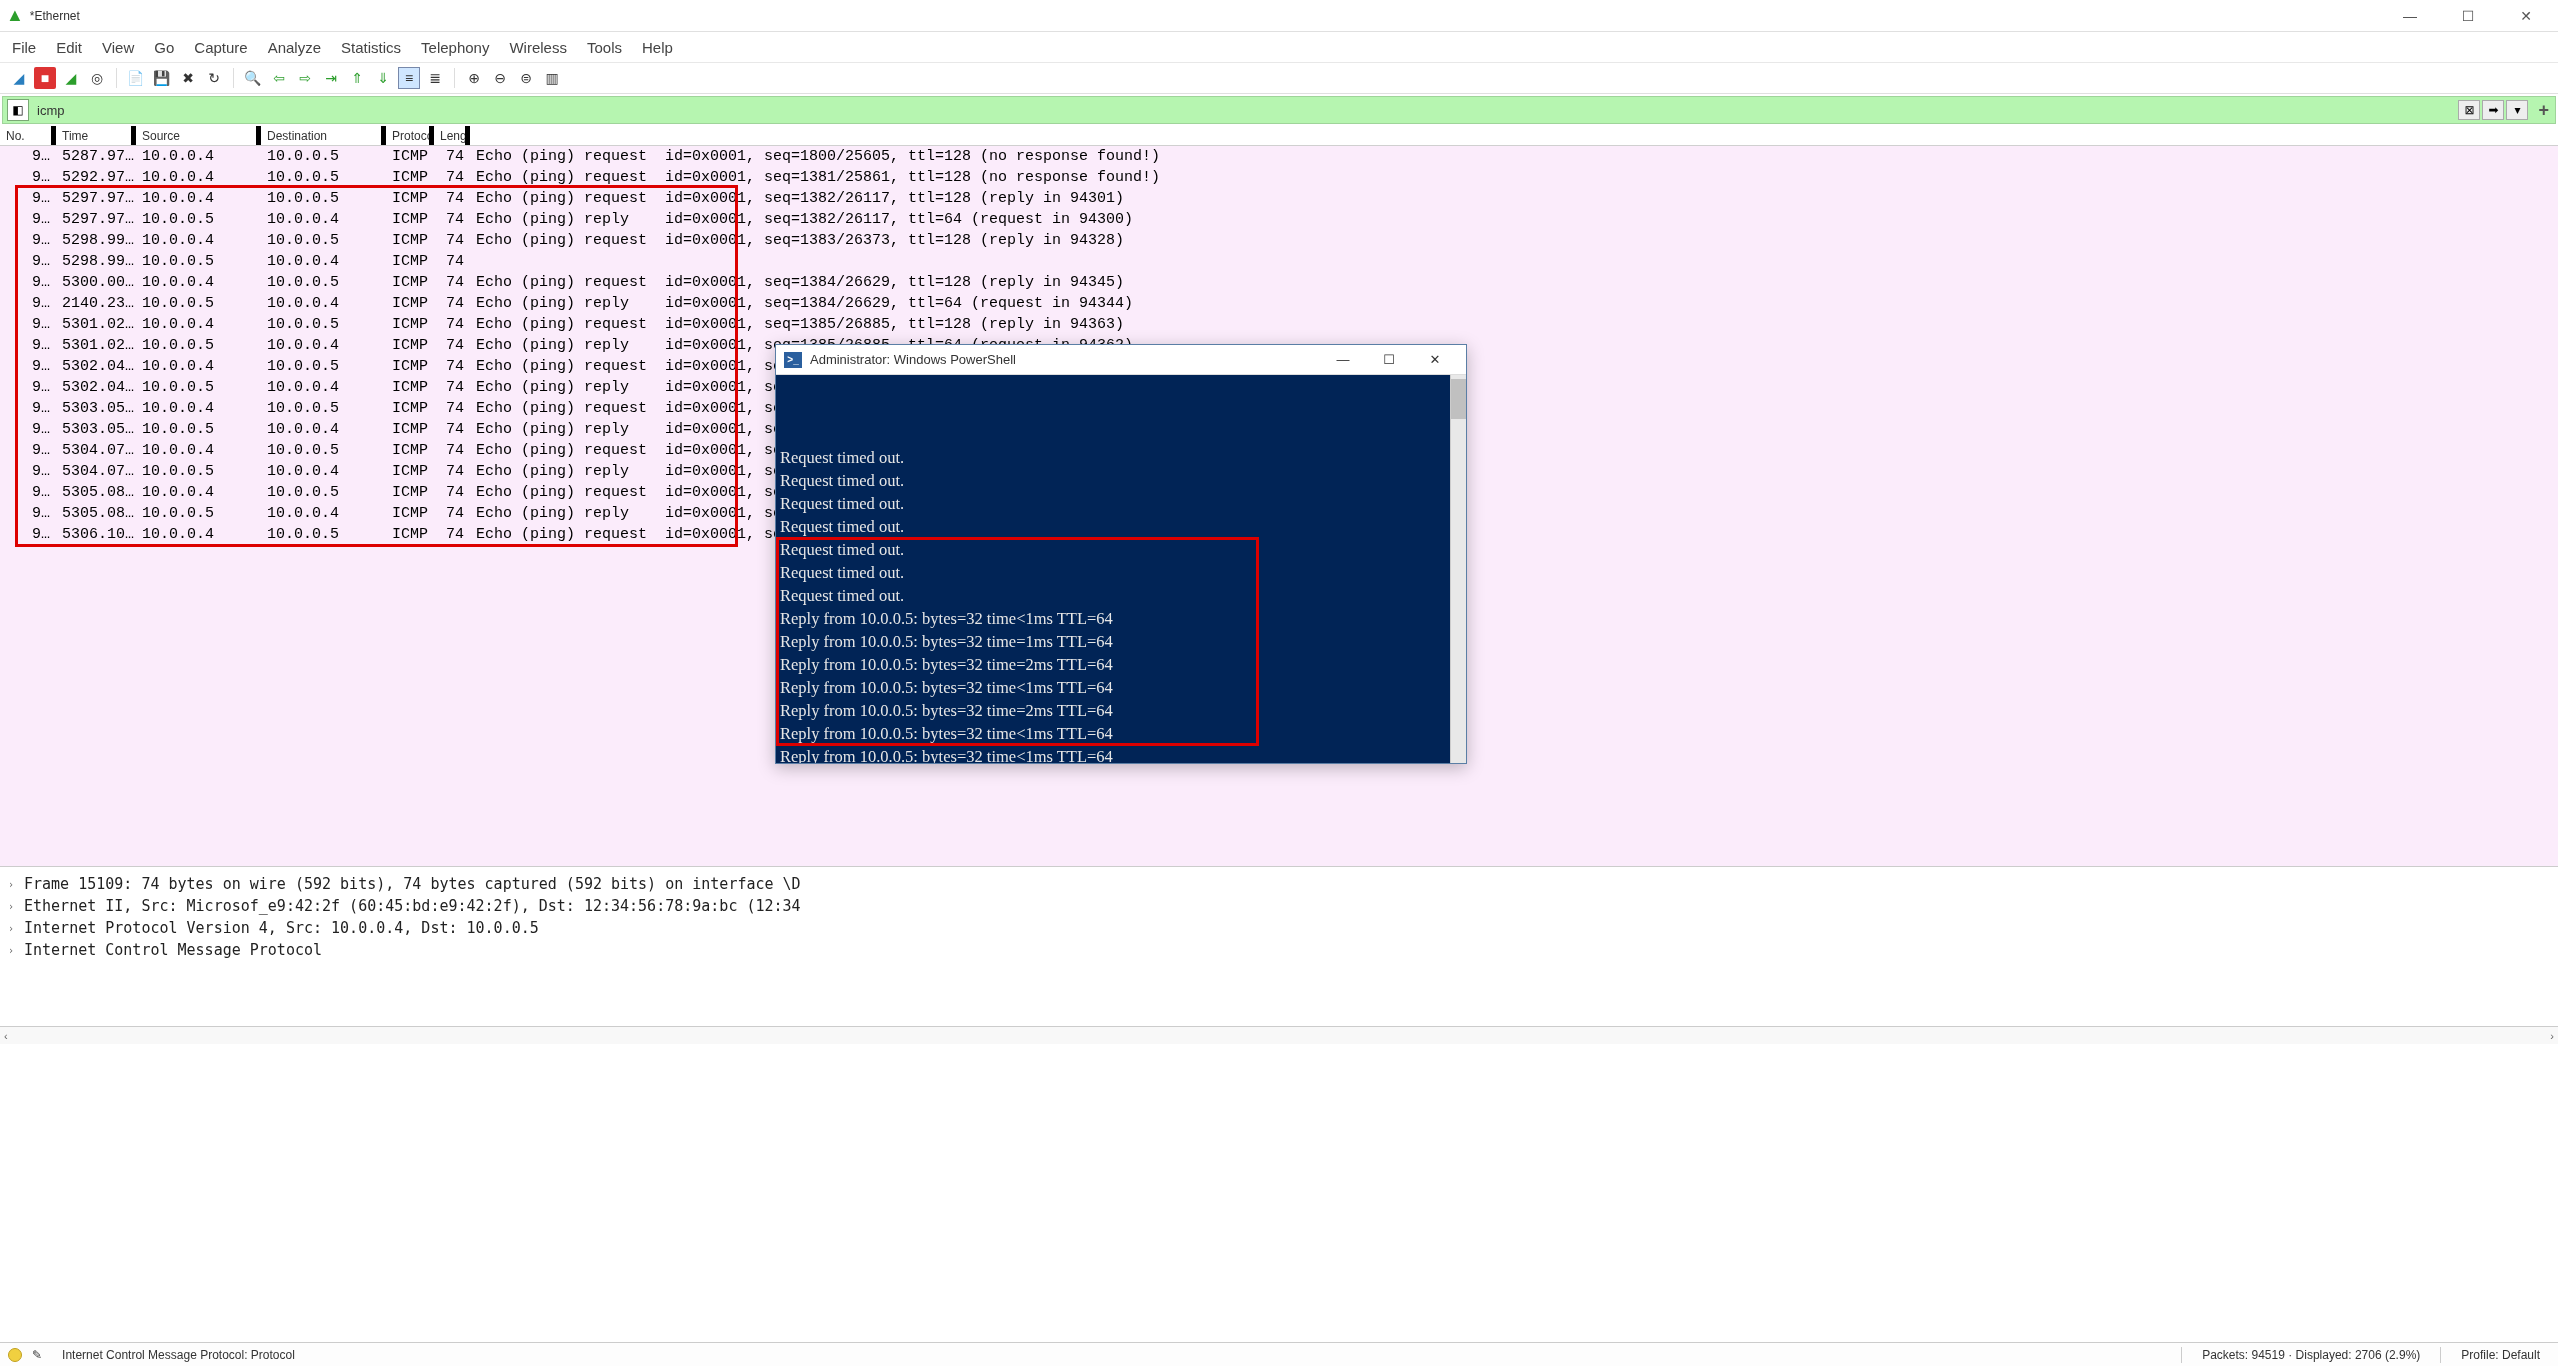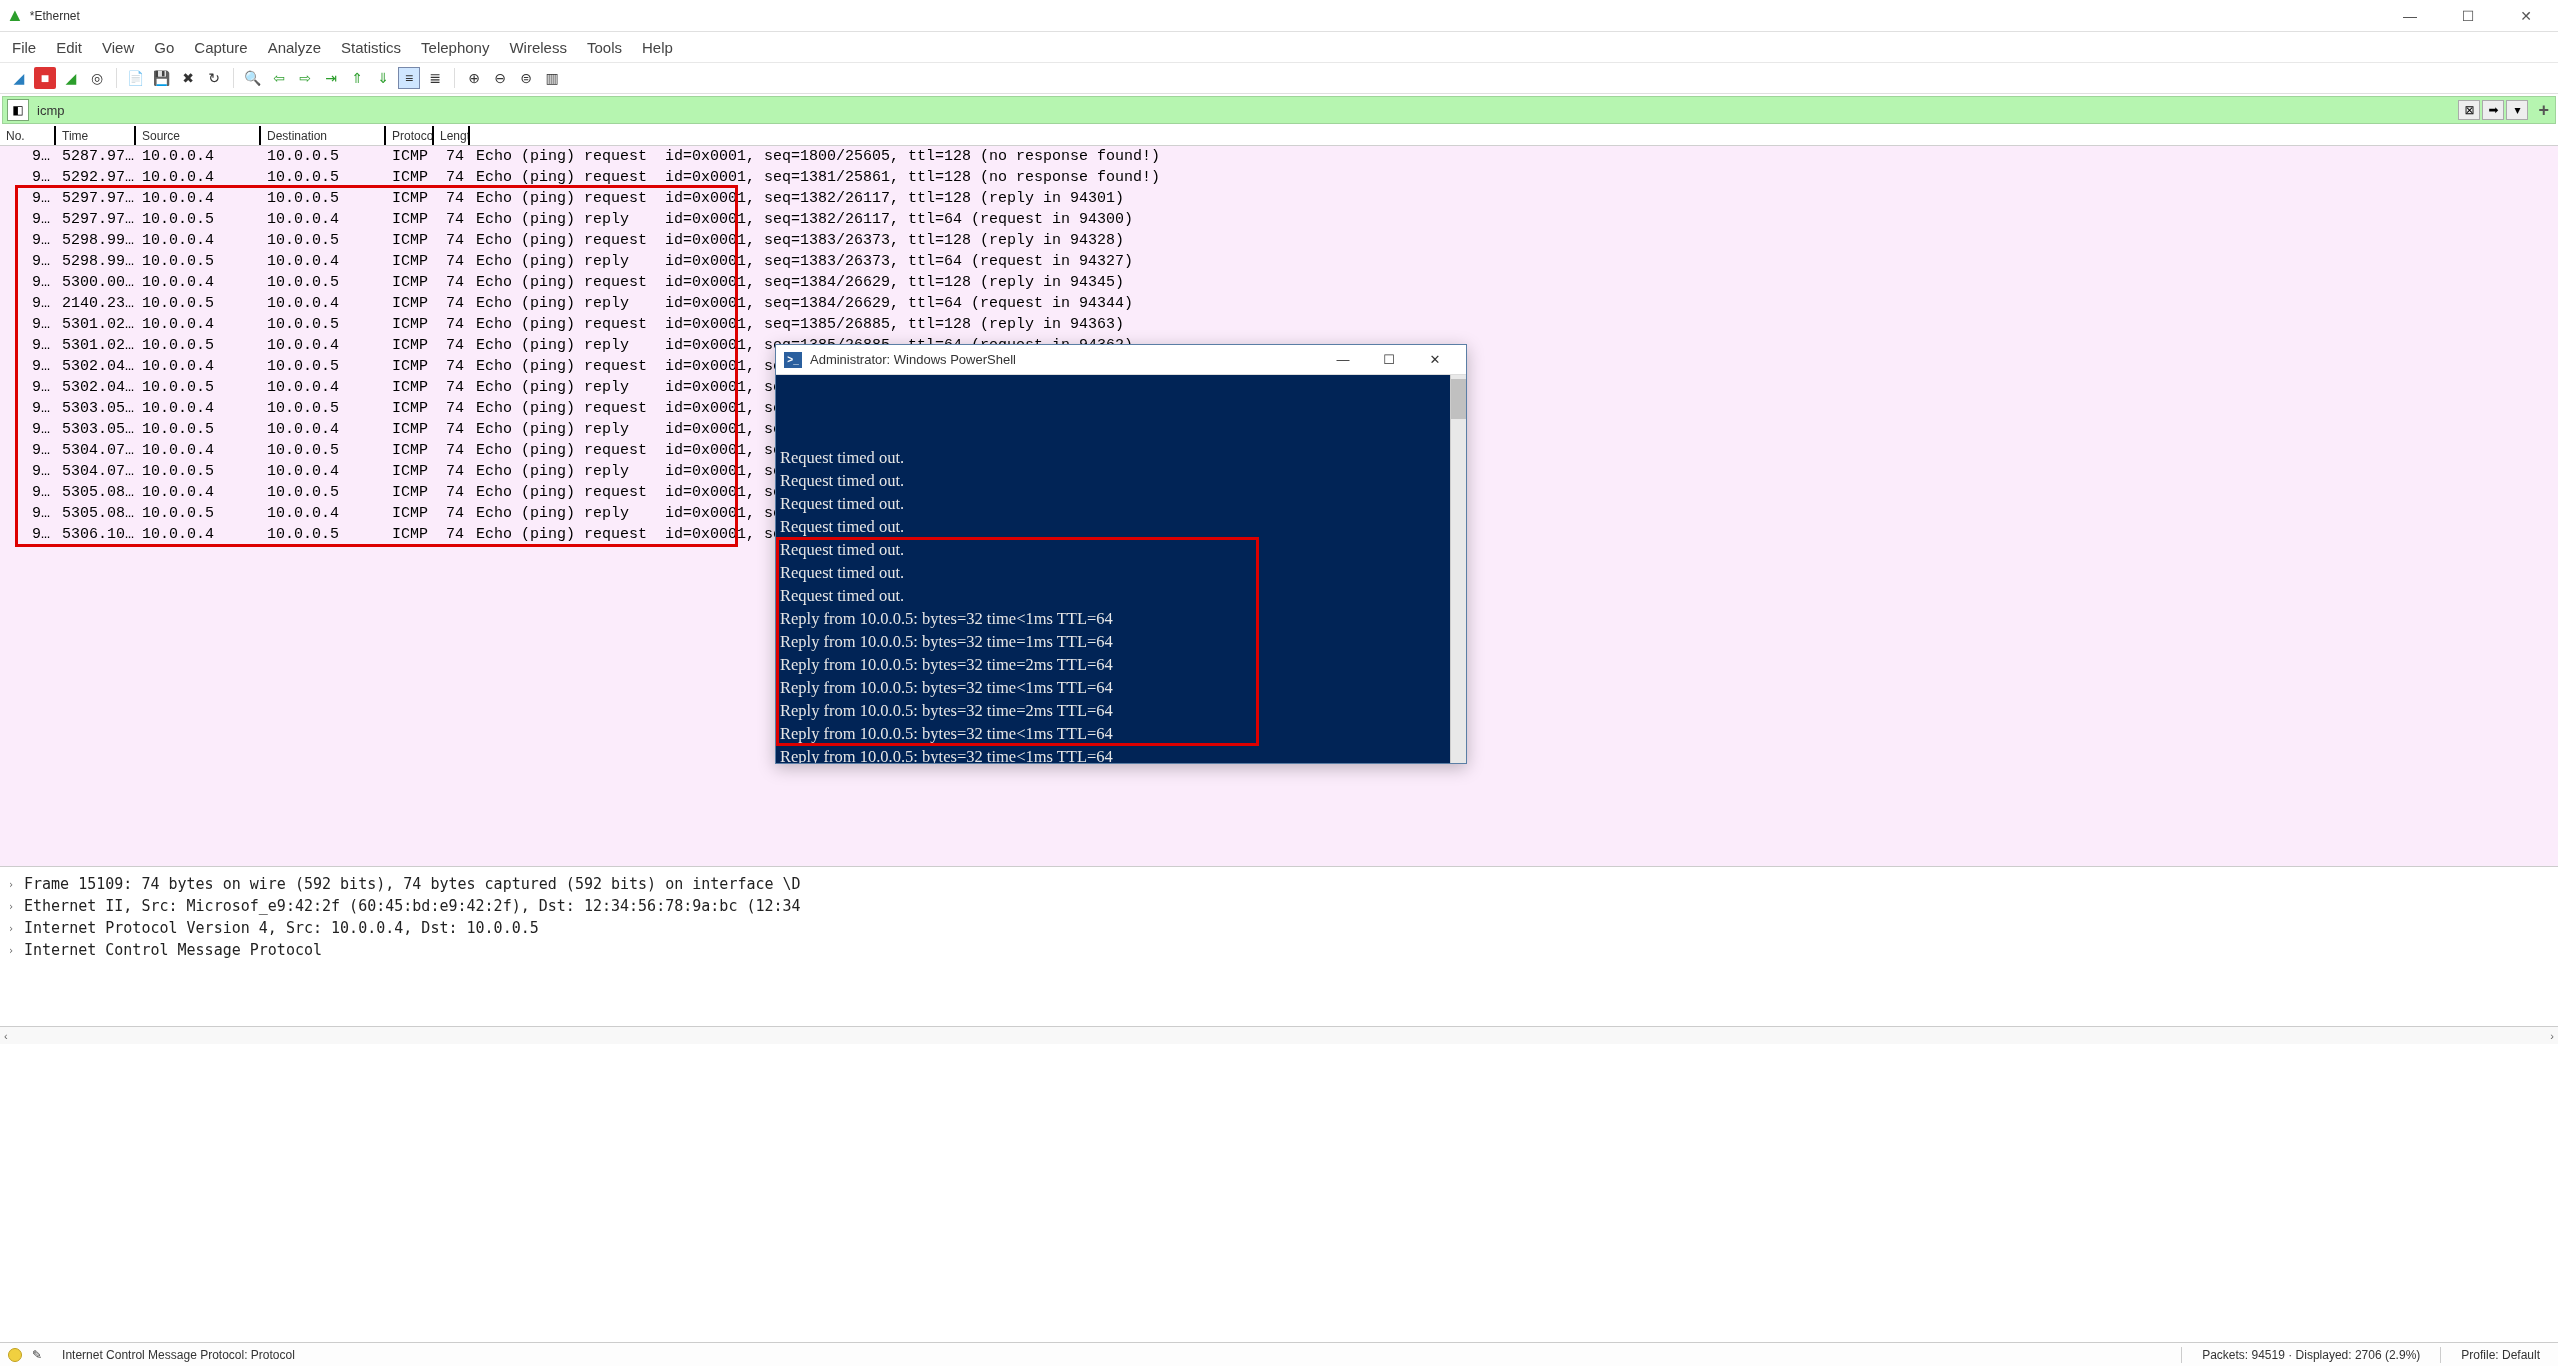--- a/index.html
+++ b/index.html
@@ -15,21 +15,21 @@
 .tbtn { width: 22px; height: 22px; display: inline-flex; align-items: center; justify-content: center; border: 1px solid transparent; font-size: 14px; color: #333; }
 .tbtn.red { background: #d33; color: #fff; border-radius: 2px; }
 .tsep { width: 1px; height: 20px; background: #ddd; margin: 0 4px; }
 .filterbar { height: 28px; display: flex; align-items: center; background: #b6f5b0; border: 1px solid #9fd49a; margin: 2px; }
 .ficon { width: 22px; height: 22px; margin: 0 4px; display: flex; align-items: center; justify-content: center; background: #fff; border: 1px solid #7aa875; font-size: 12px; }
 .finput { flex: 1; border: none; background: transparent; outline: none; font-size: 13px; padding: 2px 4px; color: #333; }
 .fend { display: flex; align-items: center; gap: 2px; padding-right: 4px; }
 .fend .btn { width: 22px; height: 20px; border: 1px solid #aaa; background: #eee; display: inline-flex; align-items: center; justify-content: center; font-size: 12px; }
 .plus { font-size: 18px; font-weight: bold; color: #555; padding: 0 6px; }
 .listhdr { height: 20px; display: flex; align-items: center; border-bottom: 1px solid #d0d0d0; font-size: 12px; color: #333; background: #fff; }
-.listhdr .col { border-right: 2px solid #000000; padding: 0 6px; height: 100%; display: flex; align-items: center; overflow: hidden; }
+.listhdr .col { border-right: 5px solid #000000; padding: 0 6px; height: 100%; display: flex; align-items: center; overflow: hidden; }
 .packets { height: 720px; overflow: hidden; background: #fbecfb; position: relative; }
 .prow { height: 21px; display: flex; align-items: center; font-family: Consolas, "Courier New", monospace; font-size: 15px; white-space: pre; color: #000; }
 .prow .c { padding: 0 6px; overflow: hidden; }
 .col-no { width: 56px; text-align: right; }
 .col-time { width: 80px; }
 .col-src { width: 125px; }
 .col-dst { width: 125px; }
 .col-proto { width: 48px; }
 .col-len { width: 36px; text-align: right; }
 .col-info { flex: 1; }
@@ -125,21 +125,21 @@
   <span class="col col-len">Length</span>
 </div>
 
 <div class="packets" id="packet-list">
   <div class="redbox" style="left:15px;top:39px;width:723px;height:362px;"></div>
 <div class="prow"><span class="c col-no">9…</span><span class="c col-time">5287.97…</span><span class="c col-src">10.0.0.4</span><span class="c col-dst">10.0.0.5</span><span class="c col-proto">ICMP</span><span class="c col-len">74</span><span class="c col-info">Echo (ping) request  id=0x0001, seq=1800/25605, ttl=128 (no response found!)</span></div>
     <div class="prow"><span class="c col-no">9…</span><span class="c col-time">5292.97…</span><span class="c col-src">10.0.0.4</span><span class="c col-dst">10.0.0.5</span><span class="c col-proto">ICMP</span><span class="c col-len">74</span><span class="c col-info">Echo (ping) request  id=0x0001, seq=1381/25861, ttl=128 (no response found!)</span></div>
     <div class="prow"><span class="c col-no">9…</span><span class="c col-time">5297.97…</span><span class="c col-src">10.0.0.4</span><span class="c col-dst">10.0.0.5</span><span class="c col-proto">ICMP</span><span class="c col-len">74</span><span class="c col-info">Echo (ping) request  id=0x0001, seq=1382/26117, ttl=128 (reply in 94301)</span></div>
     <div class="prow"><span class="c col-no">9…</span><span class="c col-time">5297.97…</span><span class="c col-src">10.0.0.5</span><span class="c col-dst">10.0.0.4</span><span class="c col-proto">ICMP</span><span class="c col-len">74</span><span class="c col-info">Echo (ping) reply    id=0x0001, seq=1382/26117, ttl=64 (request in 94300)</span></div>
     <div class="prow"><span class="c col-no">9…</span><span class="c col-time">5298.99…</span><span class="c col-src">10.0.0.4</span><span class="c col-dst">10.0.0.5</span><span class="c col-proto">ICMP</span><span class="c col-len">74</span><span class="c col-info">Echo (ping) request  id=0x0001, seq=1383/26373, ttl=128 (reply in 94328)</span></div>
-    <div class="prow"><span class="c col-no">9…</span><span class="c col-time">5298.99…</span><span class="c col-src">10.0.0.5</span><span class="c col-dst">10.0.0.4</span><span class="c col-proto">ICMP</span><span class="c col-len">74</span><span class="c col-info">Echo (ping) reply    id=0x0001, seq=1383/26373, ttl=64 (request in 94327)</span></div>
+    <div class="prow"><span class="c col-no">9…</span><span class="c col-time">5298.99…</span><span class="c col-src">10.0.0.5</span><span class="c col-dst">10.0.0.4</span><span class="c col-proto">ICMP</span><span class="c col-len">74</span></div>
     <div class="prow"><span class="c col-no">9…</span><span class="c col-time">5300.00…</span><span class="c col-src">10.0.0.4</span><span class="c col-dst">10.0.0.5</span><span class="c col-proto">ICMP</span><span class="c col-len">74</span><span class="c col-info">Echo (ping) request  id=0x0001, seq=1384/26629, ttl=128 (reply in 94345)</span></div>
     <div class="prow"><span class="c col-no">9…</span><span class="c col-time">2140.23…</span><span class="c col-src">10.0.0.5</span><span class="c col-dst">10.0.0.4</span><span class="c col-proto">ICMP</span><span class="c col-len">74</span><span class="c col-info">Echo (ping) reply    id=0x0001, seq=1384/26629, ttl=64 (request in 94344)</span></div>
     <div class="prow"><span class="c col-no">9…</span><span class="c col-time">5301.02…</span><span class="c col-src">10.0.0.4</span><span class="c col-dst">10.0.0.5</span><span class="c col-proto">ICMP</span><span class="c col-len">74</span><span class="c col-info">Echo (ping) request  id=0x0001, seq=1385/26885, ttl=128 (reply in 94363)</span></div>
     <div class="prow"><span class="c col-no">9…</span><span class="c col-time">5301.02…</span><span class="c col-src">10.0.0.5</span><span class="c col-dst">10.0.0.4</span><span class="c col-proto">ICMP</span><span class="c col-len">74</span><span class="c col-info">Echo (ping) reply    id=0x0001, seq=1385/26885, ttl=64 (request in 94362)</span></div>
     <div class="prow"><span class="c col-no">9…</span><span class="c col-time">5302.04…</span><span class="c col-src">10.0.0.4</span><span class="c col-dst">10.0.0.5</span><span class="c col-proto">ICMP</span><span class="c col-len">74</span><span class="c col-info">Echo (ping) request  id=0x0001, seq=</span></div>
     <div class="prow"><span class="c col-no">9…</span><span class="c col-time">5302.04…</span><span class="c col-src">10.0.0.5</span><span class="c col-dst">10.0.0.4</span><span class="c col-proto">ICMP</span><span class="c col-len">74</span><span class="c col-info">Echo (ping) reply    id=0x0001, seq=</span></div>
     <div class="prow"><span class="c col-no">9…</span><span class="c col-time">5303.05…</span><span class="c col-src">10.0.0.4</span><span class="c col-dst">10.0.0.5</span><span class="c col-proto">ICMP</span><span class="c col-len">74</span><span class="c col-info">Echo (ping) request  id=0x0001, seq=</span></div>
     <div class="prow"><span class="c col-no">9…</span><span class="c col-time">5303.05…</span><span class="c col-src">10.0.0.5</span><span class="c col-dst">10.0.0.4</span><span class="c col-proto">ICMP</span><span class="c col-len">74</span><span class="c col-info">Echo (ping) reply    id=0x0001, seq=</span></div>
     <div class="prow"><span class="c col-no">9…</span><span class="c col-time">5304.07…</span><span class="c col-src">10.0.0.4</span><span class="c col-dst">10.0.0.5</span><span class="c col-proto">ICMP</span><span class="c col-len">74</span><span class="c col-info">Echo (ping) request  id=0x0001, seq=</span></div>
     <div class="prow"><span class="c col-no">9…</span><span class="c col-time">5304.07…</span><span class="c col-src">10.0.0.5</span><span class="c col-dst">10.0.0.4</span><span class="c col-proto">ICMP</span><span class="c col-len">74</span><span class="c col-info">Echo (ping) reply    id=0x0001, seq=</span></div>

